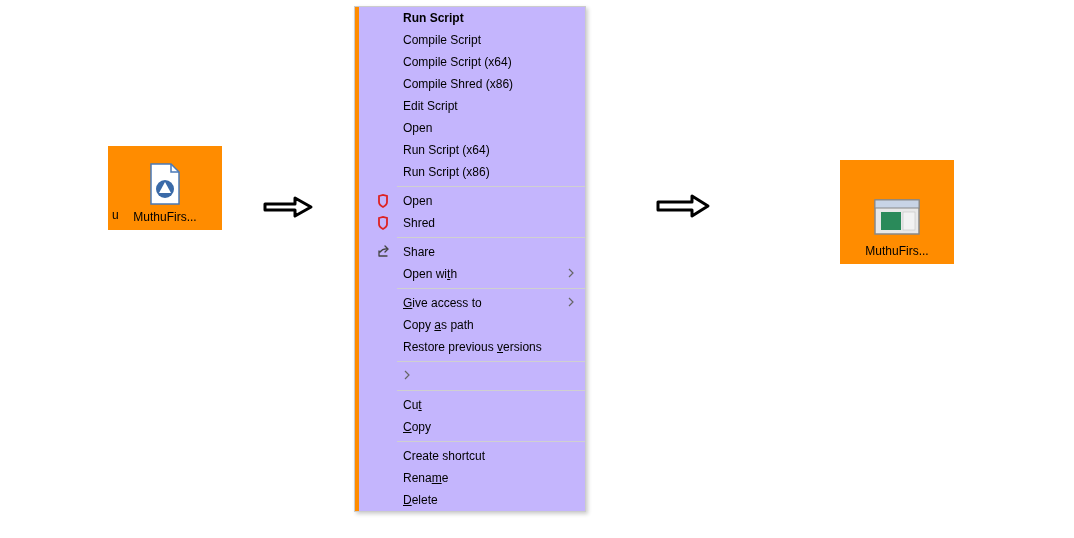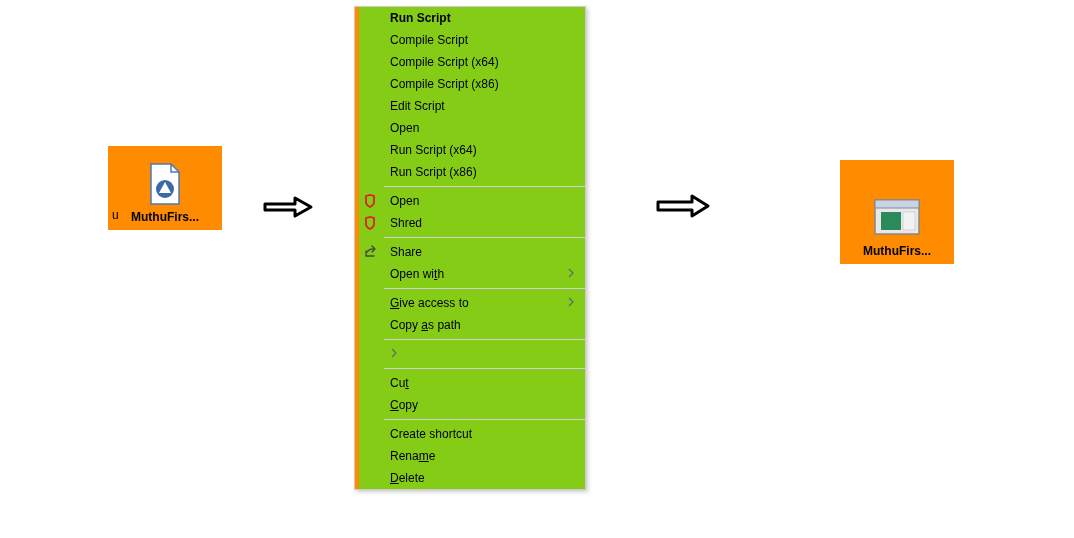--- a/index.html
+++ b/index.html
@@ -27,35 +27,34 @@
     }
     .selected-icon-tile .label {
       color: #000;
       font-size: 12px;
       margin-top: 4px;
       text-align: center;
       white-space: nowrap;
       overflow: hidden;
       text-overflow: ellipsis;
       width: 100%;
-      font-weight: bold;
     }
     .arrow {
       position: absolute;
       display: flex;
       align-items: center;
       justify-content: center;
     }
     .context-menu {
       position: absolute;
-      background: #84cc16;
+      background: #c4b5fd;
       border: 1px solid #ccc;
       box-shadow: 2px 2px 4px rgba(0,0,0,0.2);
       width: 232px;
-      padding-left: 31px;
+      padding-left: 44px;
       font-size: 12px;
     }
     .menu-item {
       padding: 4px 10px 4px 4px;
       display: flex;
       align-items: center;
       position: relative;
       height: 22px;
       cursor: default;
     }
@@ -121,21 +120,21 @@
       <div class="menu-item">
         <span class="item-text" style="font-weight: bold;">Run Script</span>
       </div>
       <div class="menu-item">
         <span class="item-text">Compile Script</span>
       </div>
       <div class="menu-item">
         <span class="item-text">Compile Script (x64)</span>
       </div>
       <div class="menu-item">
-        <span class="item-text">Compile Script (x86)</span>
+        <span class="item-text">Compile Shred (x86)</span>
       </div>
       <div class="menu-item">
         <span class="item-text">Edit Script</span>
       </div>
       <div class="menu-item">
         <span class="item-text">Open</span>
       </div>
       <div class="menu-item">
         <span class="item-text">Run Script (x64)</span>
       </div>
@@ -176,20 +175,23 @@
       </div>
       <div class="menu-separator"></div>
       <div class="menu-item">
         <span class="item-text"><span style="text-decoration: underline;">G</span>ive access to</span>
         <span class="submenu-arrow"><svg width="8" height="10" viewBox="0 0 8 10">
             <path d="M2 1 L6 5 L2 9" fill="none" stroke="#666" stroke-width="1.2"></path>
           </svg></span>
       </div>
       <div class="menu-item">
         <span class="item-text">Copy <span style="text-decoration: underline;">a</span>s path</span>
+      </div>
+      <div class="menu-item">
+        <span class="item-text">Restore previous <span style="text-decoration: underline;">v</span>ersions</span>
       </div>
       <div class="menu-separator"></div>
       <div class="menu-item">
         <span class="submenu-arrow"><svg width="8" height="10" viewBox="0 0 8 10">
             <path d="M2 1 L6 5 L2 9" fill="none" stroke="#666" stroke-width="1.2"></path>
           </svg></span>
       </div>
       <div class="menu-separator"></div>
       <div class="menu-item">
         <span class="item-text">Cu<span style="text-decoration: underline;">t</span></span>

